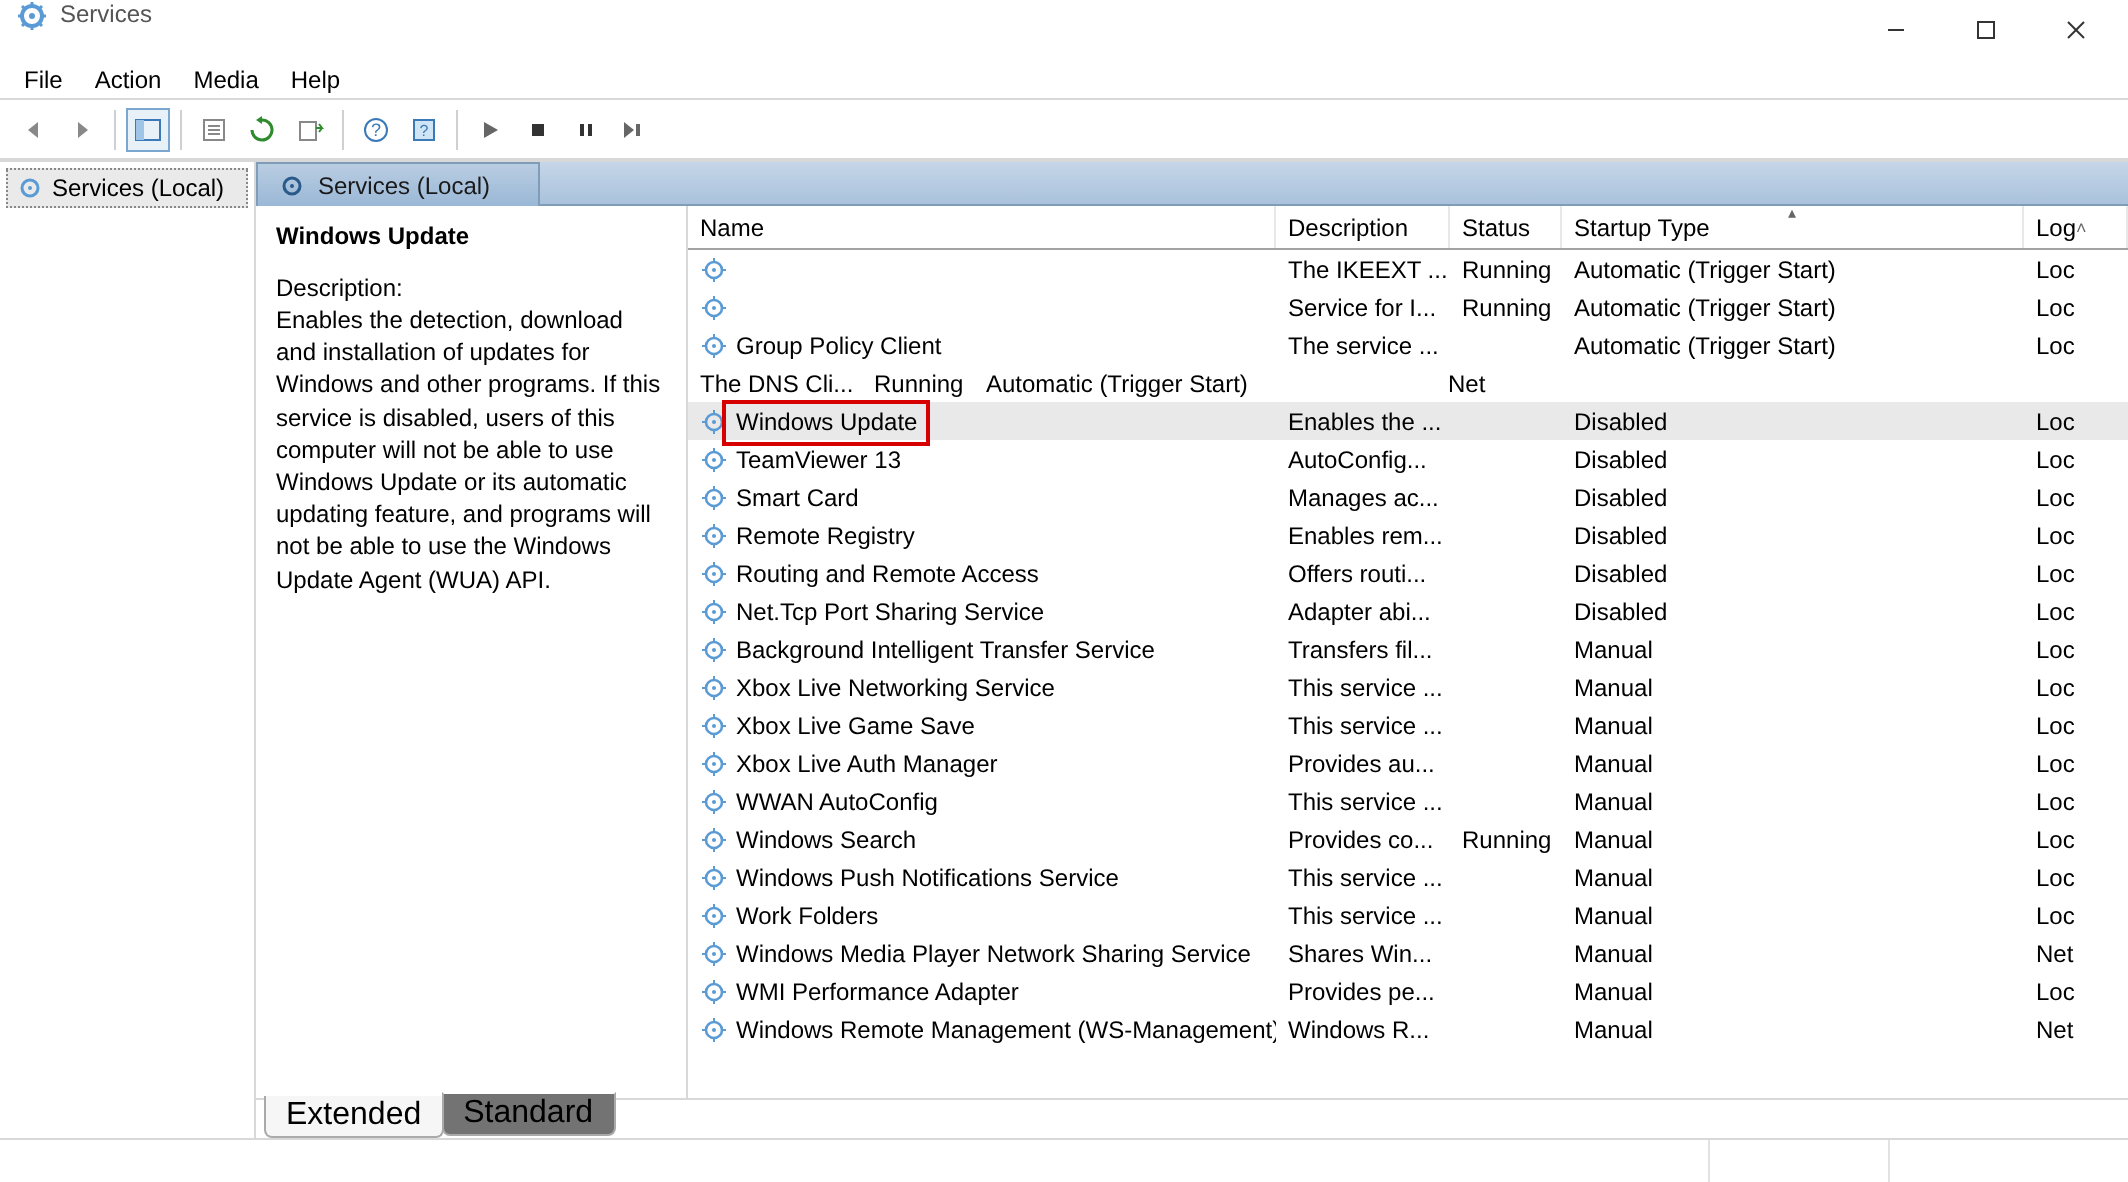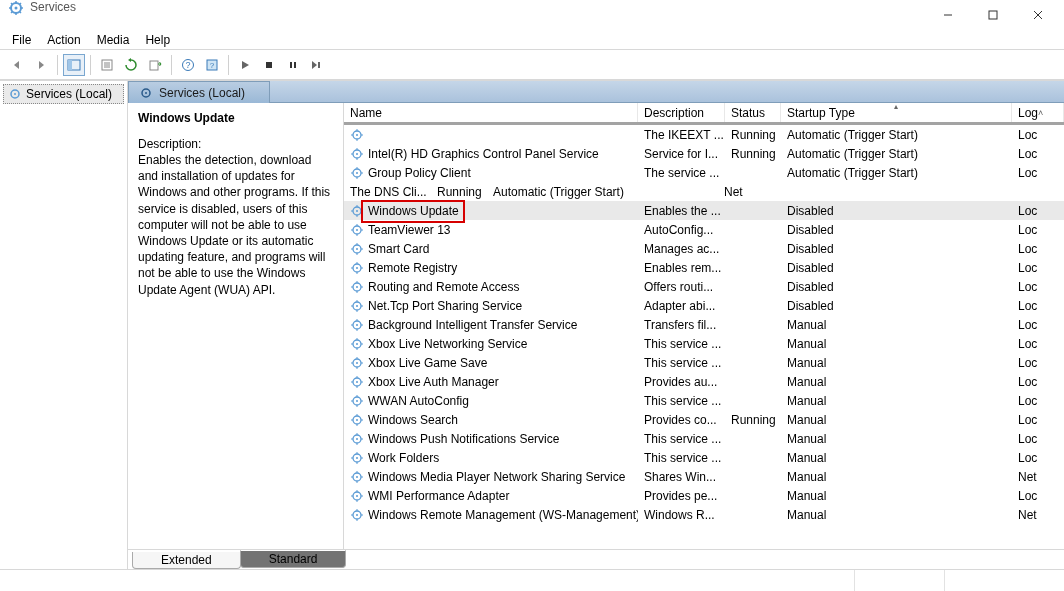--- a/index.html
+++ b/index.html
@@ -37,37 +37,37 @@
 
 .content-body { flex:1; display:flex; min-height:0; }
 
 .detail-pane { width: 215px; padding: 8px 10px; font-size: 12px; color:#000; }
 .detail-pane .svc-title { font-weight: bold; margin-bottom: 12px; }
 .detail-pane .lbl { margin-bottom:1px; }
 .detail-pane .desc-body { line-height: 1.35; }
 
 .list-wrap { flex:1; display:flex; flex-direction:column; min-width:0; border-left:1px solid #d8d8d8; }
 
-.col-headers { display:flex; height:22px; background:#fff; border-bottom:3px solid #a3a3a3; font-size:12px; }
+.col-headers { display:flex; height:22px; background:#fff; border-bottom:1px solid #a3a3a3; font-size:12px; }
 .col-headers .ch { padding:0 6px; border-right:1px solid #e8e8e8; height:100%; display:flex; align-items:center; position:relative; }
 .c-name{ flex:0 0 294px;} .c-desc{flex:0 0 87px;} .c-stat{flex:0 0 56px;} .c-start{flex:0 0 231px;} .c-log{flex:1;}
 .ch .sort-arrow { position:absolute; top:-1px; left:50%; transform:translateX(-50%); font-size:8px; color:#666; }
 
 .rows { flex:1; overflow-x:auto; overflow-y:hidden; }
 .row { display:flex; height:19px; align-items:center; font-size:12px; }
 .row.sel { background:#e9e9e9; }
 .row.hl { position:relative; }
 .row.hl::after{ content:""; position:absolute; left:17px; top:-1px; width:100px; height:19px; border:2px solid #d60000; pointer-events:none; }
 .row .cell { padding:0 6px; white-space:nowrap; overflow:hidden; text-overflow:clip; }
 .row .c-name{ display:flex; align-items:center; gap:4px; }
 
 .gear-mini { width:14px; height:14px; flex:0 0 14px; }
 
 .tabs-bottom { height: 20px; display:flex; align-items:flex-end; padding-left: 4px; border-top:1px solid #d8d8d8; background:#fff;}
-.tabs-bottom .tab { padding:1px 28px; font-size:12px; border:1px solid #aaa; border-top:none; border-radius:0 0 4px 4px; margin-right:-1px; background:#f6f6f6;}
+.tabs-bottom .tab { padding:1px 10px; font-size:16px; border:1px solid #aaa; border-top:none; border-radius:0 0 4px 4px; margin-right:-1px; background:#f6f6f6;}
 .tabs-bottom .tab.active { background:#737373; border-top:1px solid #fff; position:relative; top:-1px;}
 
 .statusbar { height:22px; border-top:1px solid #d8d8d8; display:flex; }
 .statusbar .seg { border-left:1px solid #e2e2e2; }
 .statusbar .seg1{width:90px; margin-left:auto;} .statusbar .seg2{width:120px;}
 </style>
 </head>
 <body>
 
 <div class="titlebar">
@@ -261,21 +261,20 @@
                 <span class="gear-mini"><svg viewBox="0 0 14 14">
                     <circle cx="7" cy="7" r="4" fill="none" stroke="#5b9bd5" stroke-width="1.3"></circle>
                     <circle cx="7" cy="7" r="1" fill="#5b9bd5"></circle>
                     <g stroke="#5b9bd5" stroke-width="1">
                       <line x1="7" y1="1" x2="7" y2="3"></line>
                       <line x1="7" y1="11" x2="7" y2="13"></line>
                       <line x1="1" y1="7" x2="3" y2="7"></line>
                       <line x1="11" y1="7" x2="13" y2="7"></line>
                     </g>
                   </svg></span>
-                <span>Intel(R) HD Graphics Control Panel Service</span>
               </div>
               <div class="cell c-desc">Service for I...</div>
               <div class="cell c-stat">Running</div>
               <div class="cell c-start">Automatic (Trigger Start)</div>
               <div class="cell c-log">Loc</div>
             </div>
             <div class="row">
               <div class="cell c-name">
                 <span class="gear-mini"><svg viewBox="0 0 14 14">
                     <circle cx="7" cy="7" r="4" fill="none" stroke="#5b9bd5" stroke-width="1.3"></circle>

